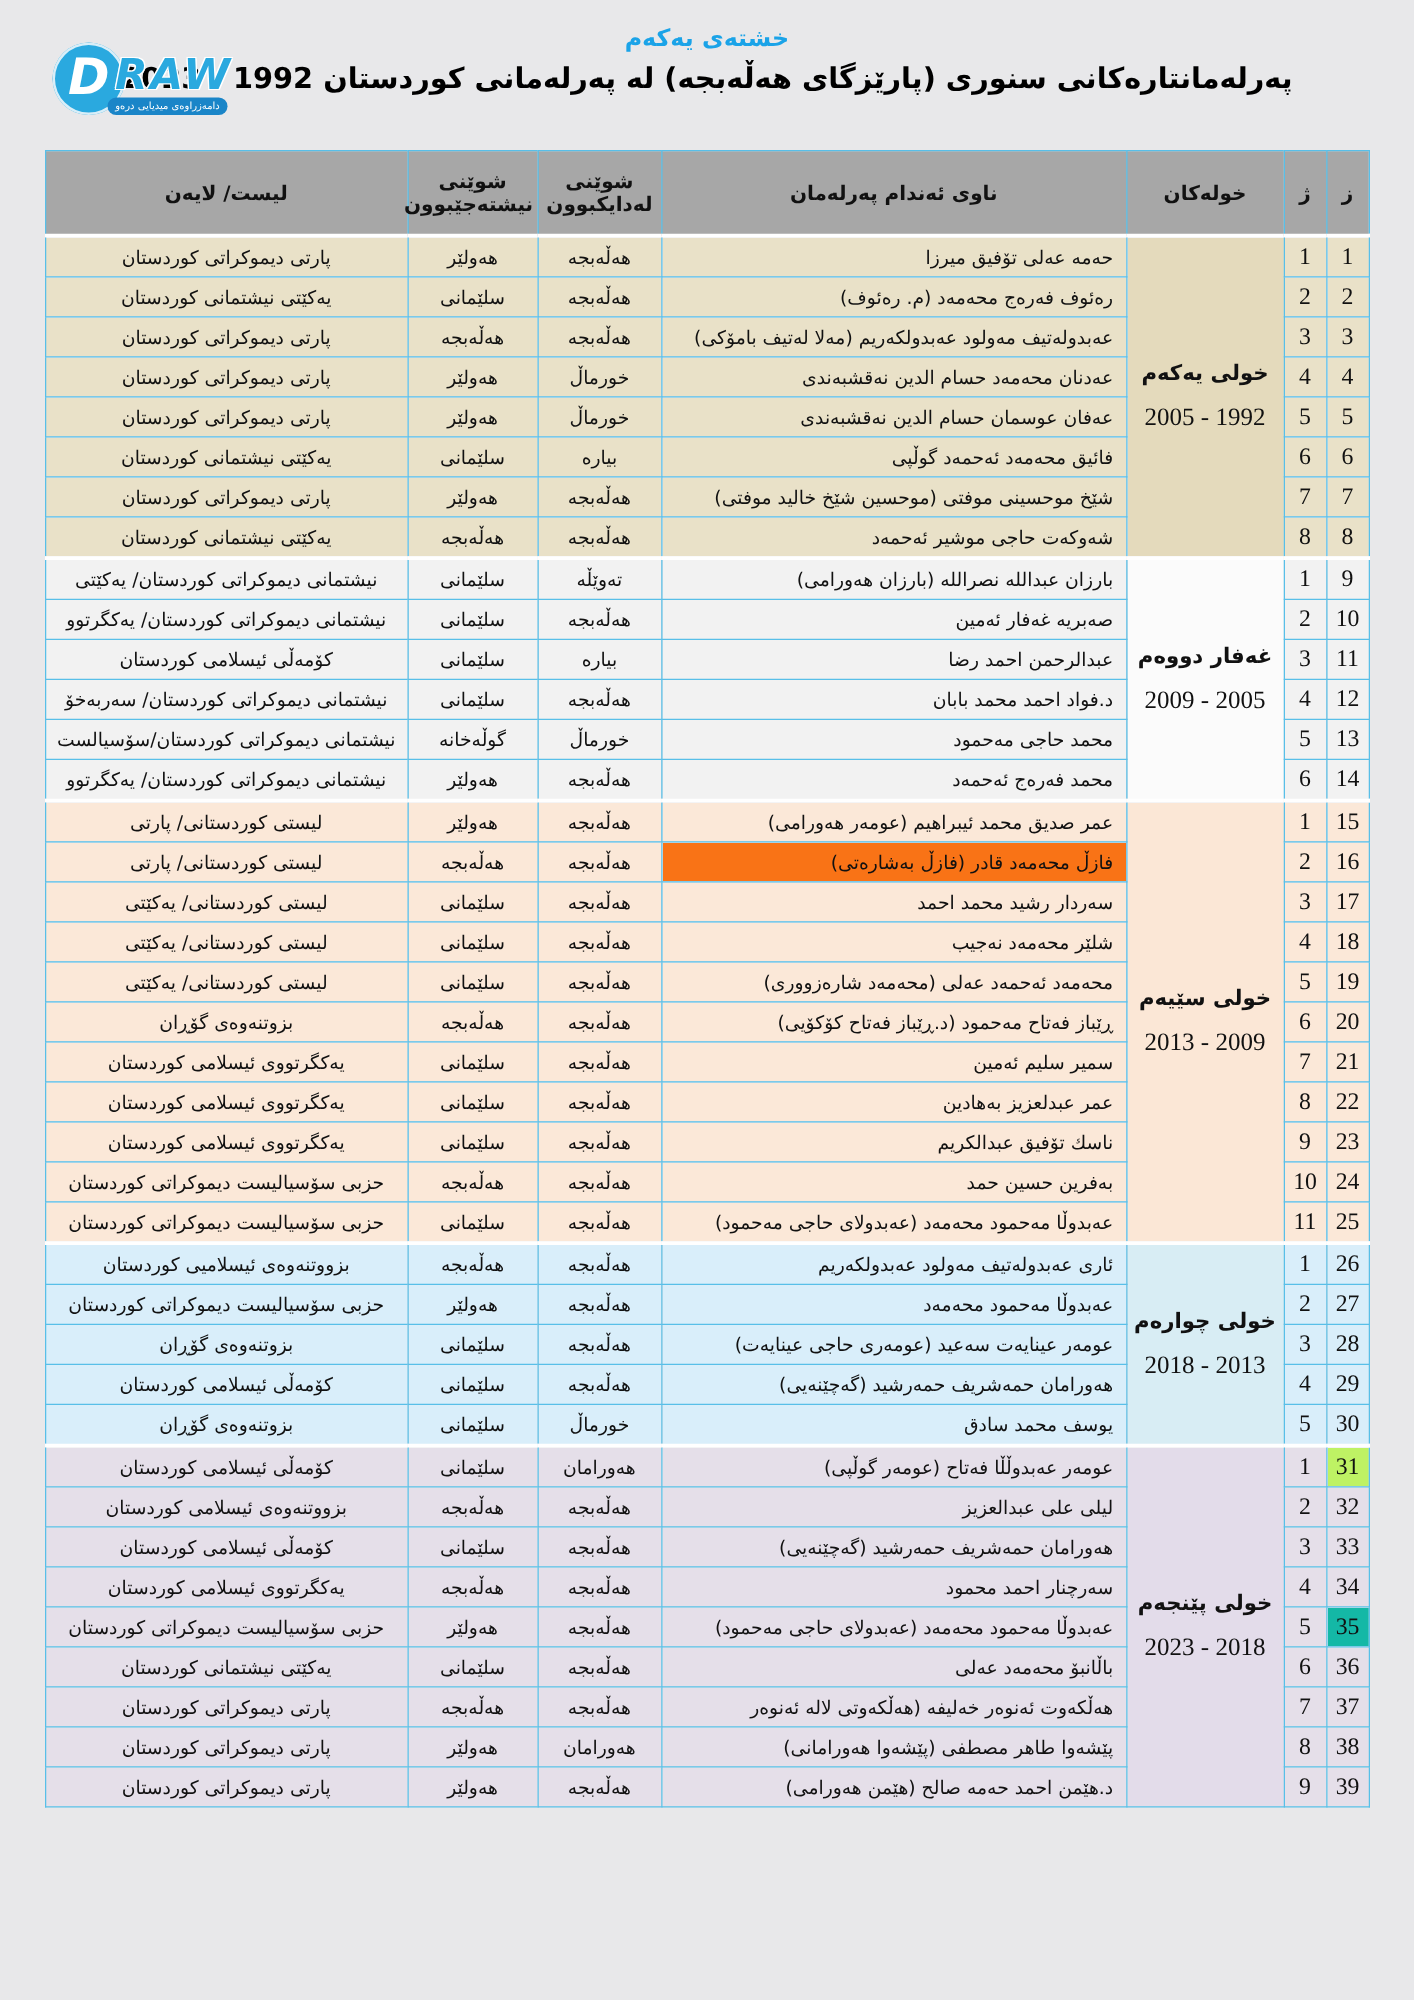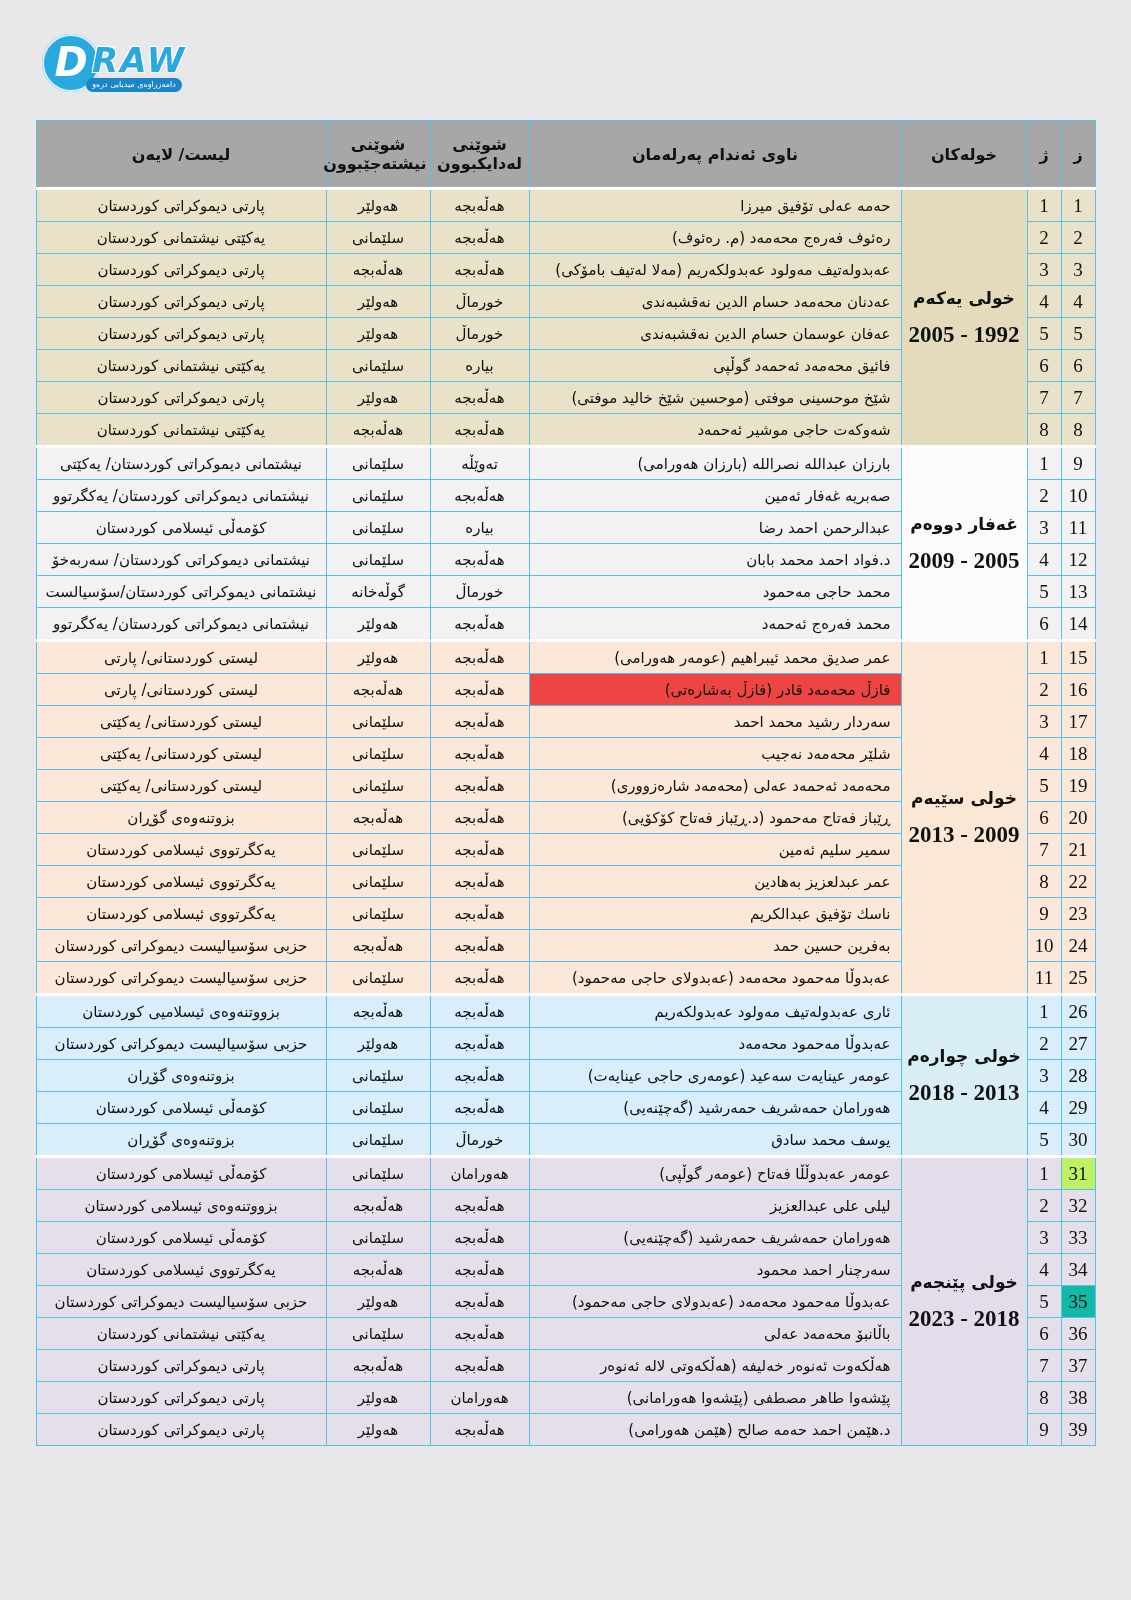--- a/index.html
+++ b/index.html
@@ -56,34 +56,38 @@
   }
   td{
     height:31px;padding:0 5px;text-align:center;font-size:15px;
     overflow:hidden;white-space:nowrap;
   }
   td.name{text-align:right;padding-right:10px;}
   td.num{font-family:"Liberation Serif","DejaVu Serif",serif;font-size:19px;}
   td.term-cell{font-weight:bold;font-size:17px;text-align:center;white-space:normal;}
   td.term-cell .years{
     font-family:"Liberation Serif","DejaVu Serif",serif;
-    font-size:23px;font-weight:bold;margin-top:14px;
+    font-size:20px;font-weight:normal;margin-top:14px;
   }
   tr.group-start td{border-top:3px solid #ffffff;}
 </style>
 </head>
 <body>
 
 <div class="page">
 
   <div class="header-area">
     <div class="logo">
       <div class="logo-circle">D</div>
       <div class="logo-raw">RAW</div>
       <div class="logo-ribbon">دامەزراوەی میدیایی درەو</div>
+    </div>
+    <div class="titles">
+      <div class="title-small">خشتەی یەکەم</div>
+      <div class="title-main">پەرلەمانتارەکانی سنوری (پارێزگای هەڵەبجە) لە پەرلەمانی کوردستان 1992 - 2023</div>
     </div>
   </div>
 
   <table>
     <colgroup>
       <col class="c-z">
         <col class="c-n">
         <col class="c-term">
         <col class="c-name">
       <col class="c-birth">
@@ -230,21 +234,21 @@
             <div class="years">2009 - 2013</div>
           </td>
           <td class="name" style="background: rgb(251, 232, 216);">عمر صدیق محمد ئیبراهیم (عومەر هەورامی)</td>
           <td class="place" style="background: rgb(251, 232, 216);">هەڵەبجە</td>
           <td class="place" style="background: rgb(251, 232, 216);">هەولێر</td>
           <td class="list" style="background: rgb(251, 232, 216);">لیستی کوردستانی/ پارتی</td>
         </tr>
         <tr>
           <td class="num" style="background: rgb(251, 232, 216);">16</td>
           <td class="num" style="background: rgb(251, 232, 216);">2</td>
-          <td class="name" style="background: #ef4444;">فازڵ محەمەد قادر (فازڵ بەشارەتی)</td>
+          <td class="name" style="background: #f97316;">فازڵ محەمەد قادر (فازڵ بەشارەتی)</td>
           <td class="place" style="background: rgb(251, 232, 216);">هەڵەبجە</td>
           <td class="place" style="background: rgb(251, 232, 216);">هەڵەبجە</td>
           <td class="list" style="background: rgb(251, 232, 216);">لیستی کوردستانی/ پارتی</td>
         </tr>
         <tr>
           <td class="num" style="background: rgb(251, 232, 216);">17</td>
           <td class="num" style="background: rgb(251, 232, 216);">3</td>
           <td class="name" style="background: rgb(251, 232, 216);">سەردار رشید محمد احمد</td>
           <td class="place" style="background: rgb(251, 232, 216);">هەڵەبجە</td>
           <td class="place" style="background: rgb(251, 232, 216);">سلێمانی</td>

